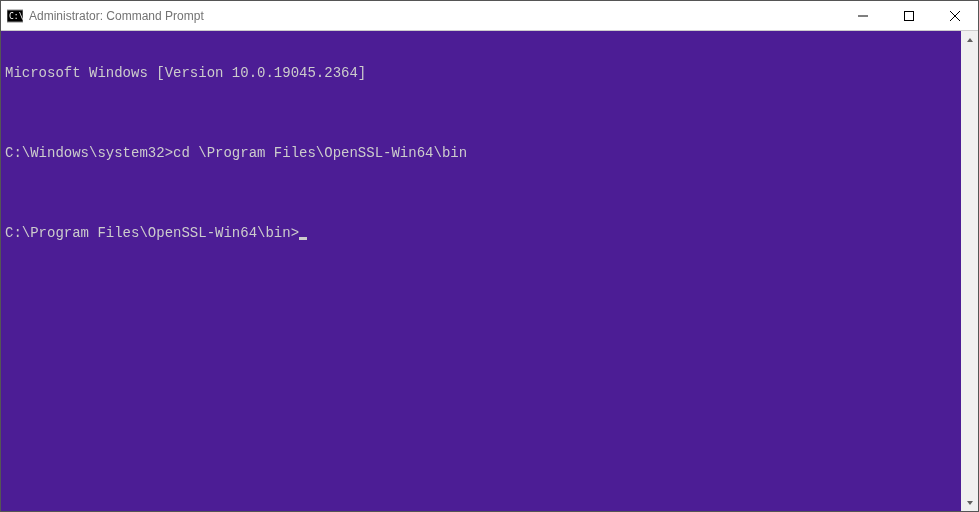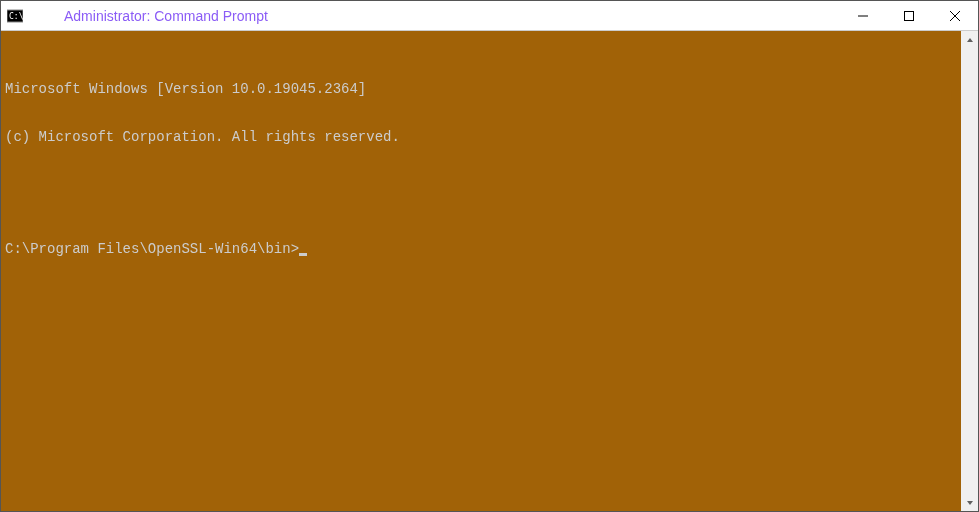--- a/index.html
+++ b/index.html
@@ -36,24 +36,23 @@
       margin-right: 6px;
       display: flex;
       align-items: center;
       justify-content: center;
     }
     .titlebar-icon svg {
       width: 16px;
       height: 16px;
     }
     .titlebar-title {
-      font-size: 14px;
-      color: #8b5cf6;
+      font-size: 12px;
+      color: #737373;
       flex: 1;
-      margin-left: 35px;
     }
     .titlebar-controls {
       display: flex;
       height: 100%;
     }
     .titlebar-btn {
       width: 46px;
       height: 100%;
       display: flex;
       align-items: center;
@@ -67,26 +66,26 @@
       height: 10px;
     }
     .content-area {
       flex: 1;
       display: flex;
       background: #0c0c0c;
       overflow: hidden;
     }
     .terminal {
       flex: 1;
-      background: #a16207;
+      background: #4c1d95;
       color: #cccccc;
       font-family: Consolas, "Courier New", monospace;
       font-size: 14px;
       line-height: 16px;
-      padding: 18px 4px;
+      padding: 2px 4px;
       white-space: pre;
       overflow: hidden;
     }
     .terminal-line {
       display: block;
     }
     .prompt-line {
       display: flex;
       text-align: center;
     }
@@ -152,22 +151,22 @@
         <svg viewBox="0 0 10 10">
             <line x1="0" y1="0" x2="10" y2="10" stroke="#000" stroke-width="1"></line>
             <line x1="10" y1="0" x2="0" y2="10" stroke="#000" stroke-width="1"></line>
           </svg>
       </button>
     </div>
   </div>
   <div class="content-area">
     <div class="terminal">
       <span class="terminal-line">Microsoft Windows [Version 10.0.19045.2364]</span>
-      <span class="terminal-line">(c) Microsoft Corporation. All rights reserved.</span>
       <span class="terminal-line"></span>
+      <span class="terminal-line"><span>C:\Windows\system32&gt;</span><span>cd \Program Files\OpenSSL-Win64\bin</span></span>
       <span class="terminal-line"></span>
       <span class="terminal-line prompt-line"><span>C:\Program Files\OpenSSL-Win64\bin&gt;</span><span class="cursor"></span></span>
     </div>
     <div class="scrollbar">
       <div class="scroll-btn">
         <svg viewBox="0 0 8 8">
             <polygon points="4,2 7,6 1,6" fill="#606060"></polygon>
           </svg>
       </div>
       <div class="scroll-track"></div>

